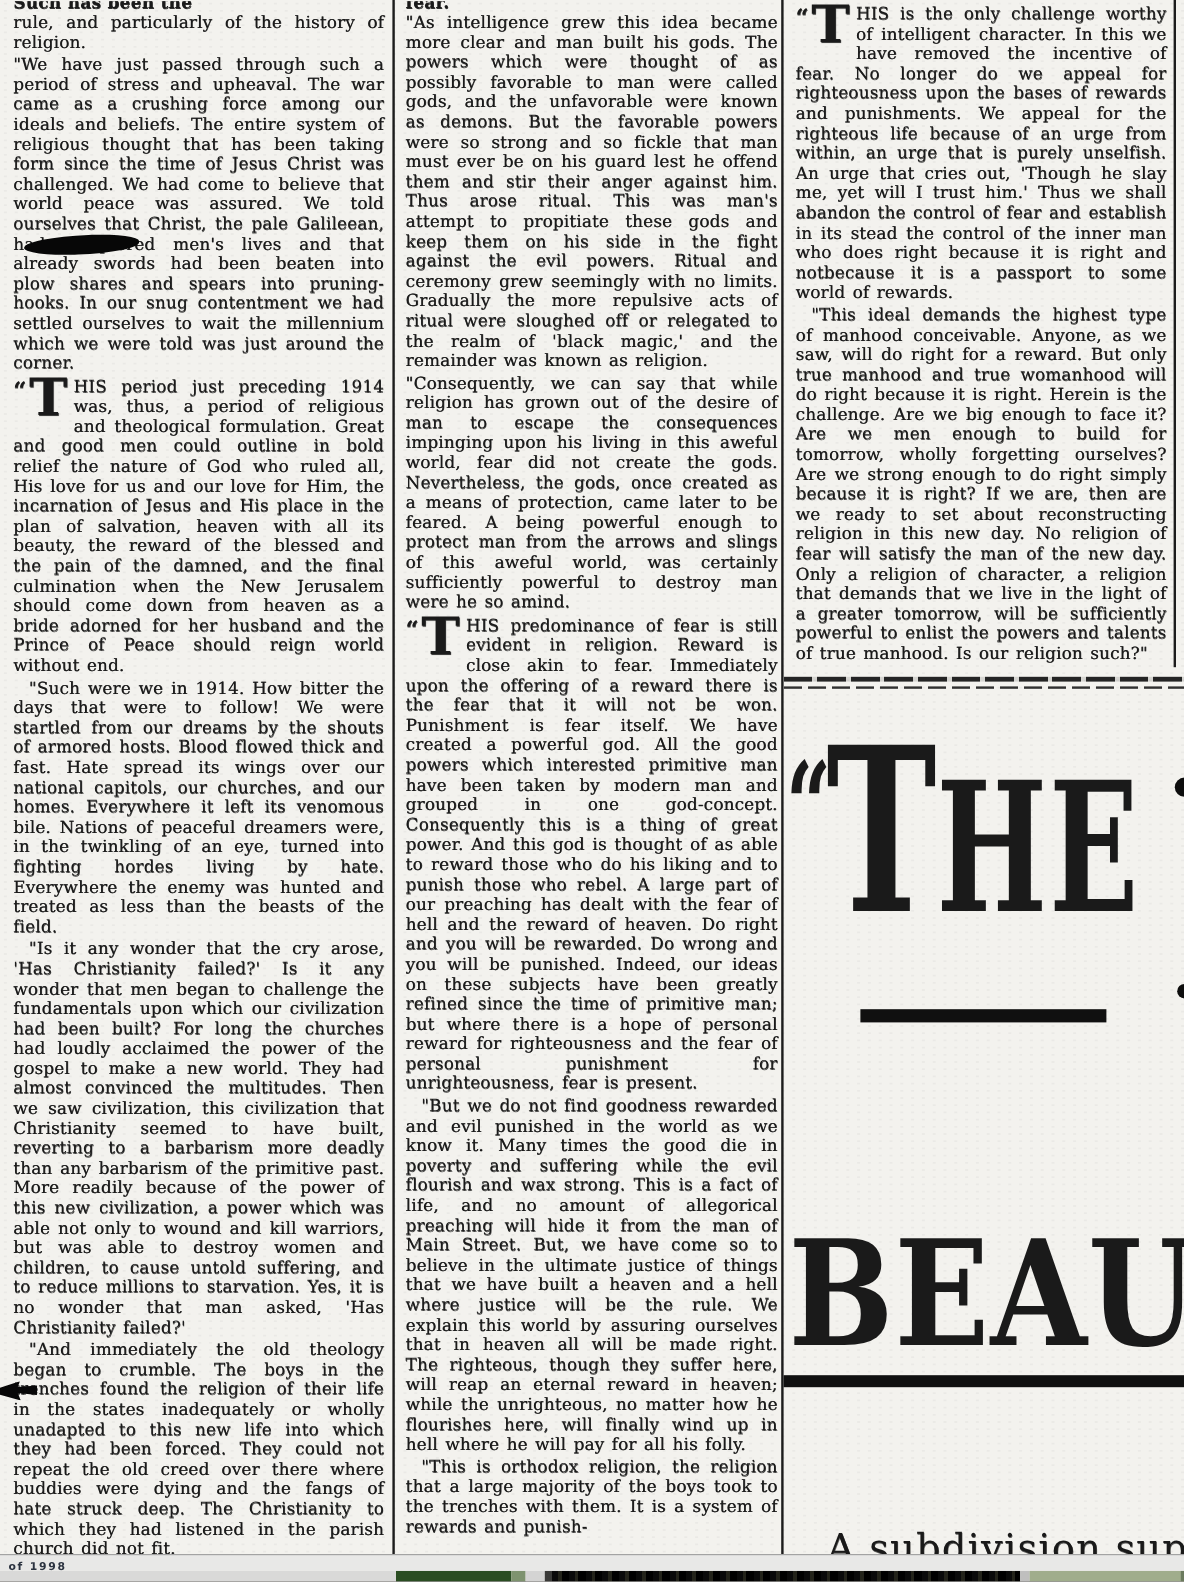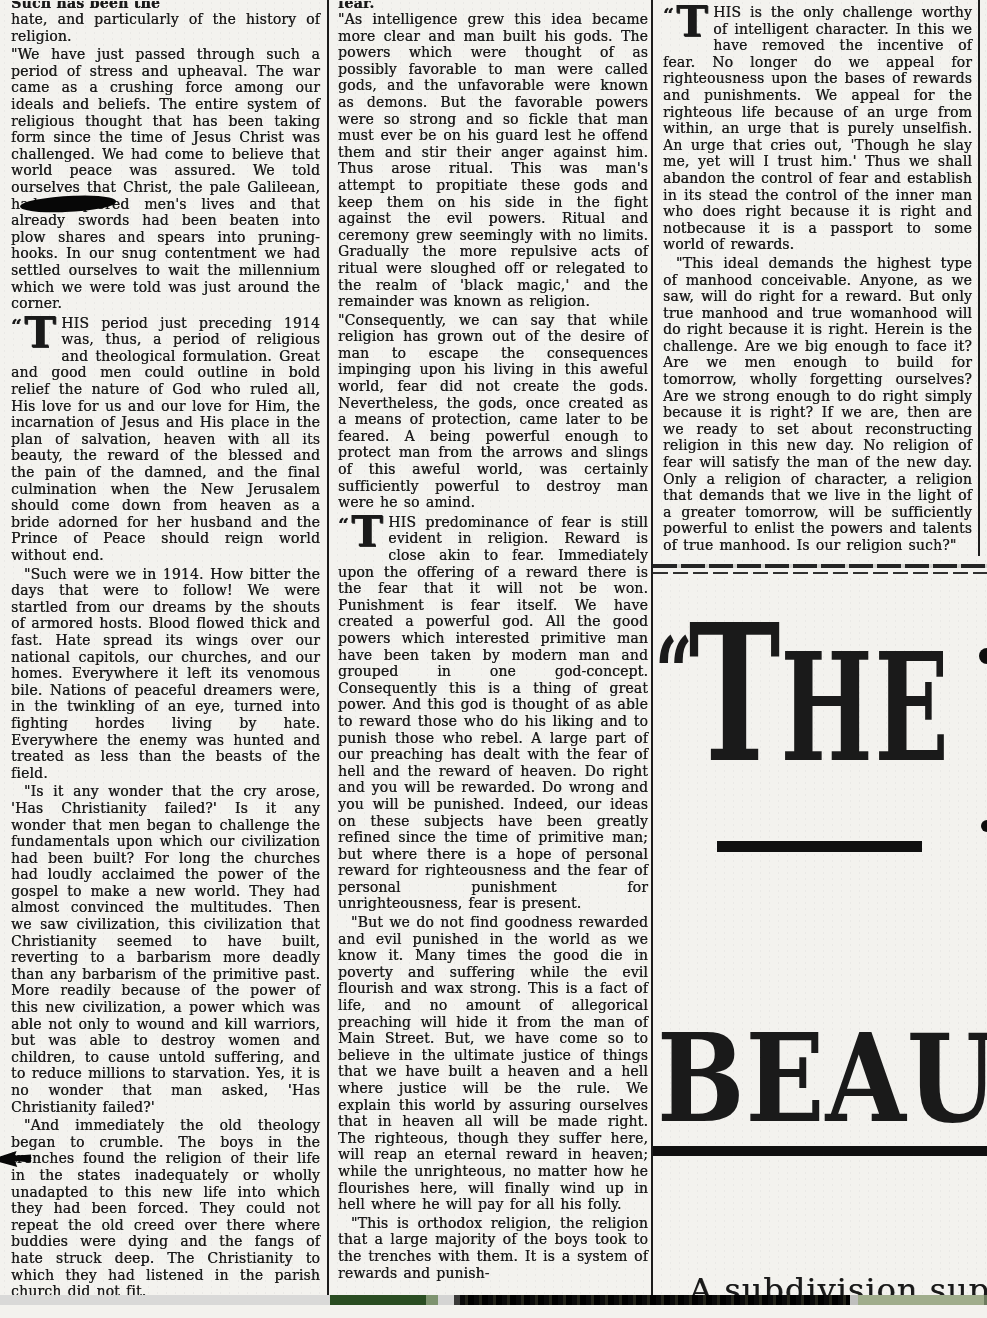--- a/index.html
+++ b/index.html
@@ -70,21 +70,21 @@
 <body>
 
 <div class="stage">
   <div class="scan">
     <div class="cols">
 
       <div class="col col1">
         <div class="cutline">
           <span>Such has been the</span>
         </div>
-        <p class="para noindent">hate, and particularly of the history of religion.</p>
+        <p class="para noindent">rule, and particularly of the history of religion.</p>
         <p class="para noindent">"We have just passed through such a period of stress and upheaval. The war came as a crushing force among our ideals and beliefs. The entire system of religious thought that has been taking form since the time of Jesus Christ was challenged. We had come to believe that world peace was assured. We told ourselves that Christ, the pale Galileean, had conquered men's lives and that already swords had been beaten into plow shares and spears into pruning-hooks. In our snug contentment we had settled ourselves to wait the millennium which we were told was just around the corner.</p>
         <p class="para droppara">
           <span class="leadq">“</span><span class="dropcap">T</span><span>HIS period just preceding 1914 was, thus, a period of religious and theological formulation. Great and good men could outline in bold relief the nature of God who ruled all, His love for us and our love for Him, the incarnation of Jesus and His place in the plan of salvation, heaven with all its beauty, the reward of the blessed and the pain of the damned, and the final culmination when the New Jerusalem should come down from heaven as a bride adorned for her husband and the Prince of Peace should reign world without end.</span>
         </p>
         <p class="para">"Such were we in 1914. How bitter the days that were to follow! We were startled from our dreams by the shouts of armored hosts. Blood flowed thick and fast. Hate spread its wings over our national capitols, our churches, and our homes. Everywhere it left its venomous bile. Nations of peaceful dreamers were, in the twinkling of an eye, turned into fighting hordes living by hate. Everywhere the enemy was hunted and treated as less than the beasts of the field.</p>
         <p class="para">"Is it any wonder that the cry arose, 'Has Christianity failed?' Is it any wonder that men began to challenge the fundamentals upon which our civilization had been built? For long the churches had loudly acclaimed the power of the gospel to make a new world. They had almost convinced the multitudes. Then we saw civilization, this civilization that Christianity seemed to have built, reverting to a barbarism more deadly than any barbarism of the primitive past. More readily because of the power of this new civilization, a power which was able not only to wound and kill warriors, but was able to destroy women and children, to cause untold suffering, and to reduce millions to starvation. Yes, it is no wonder that man asked, 'Has Christianity failed?'</p>
         <p class="para">"And immediately the old theology began to crumble. The boys in the trenches found the religion of their life in the states inadequately or wholly unadapted to this new life into which they had been forced. They could not repeat the old creed over there where buddies were dying and the fangs of hate struck deep. The Christianity to which they had listened in the parish church did not fit.</p>
       </div>
 
       <div class="col col2">
@@ -124,20 +124,23 @@
         </div>
       </div>
 
     </div>
 
     <div class="blot blota"></div>
     <div class="blot blotb"></div>
   </div>
 
   <div class="viewer">
+    <div class="vbtop">
+      <span class="pagelabel">of 1998</span>
+    </div>
     <div class="vbstrip">
       <div class="seg seg-g0"></div>
       <div class="seg seg-green"></div>
       <div class="seg seg-sage1"></div>
       <div class="seg seg-g1"></div>
       <div class="seg seg-dark"></div>
       <div class="seg seg-thumb"></div>
       <div class="seg seg-g2"></div>
       <div class="seg seg-sage2"></div>
     </div>

